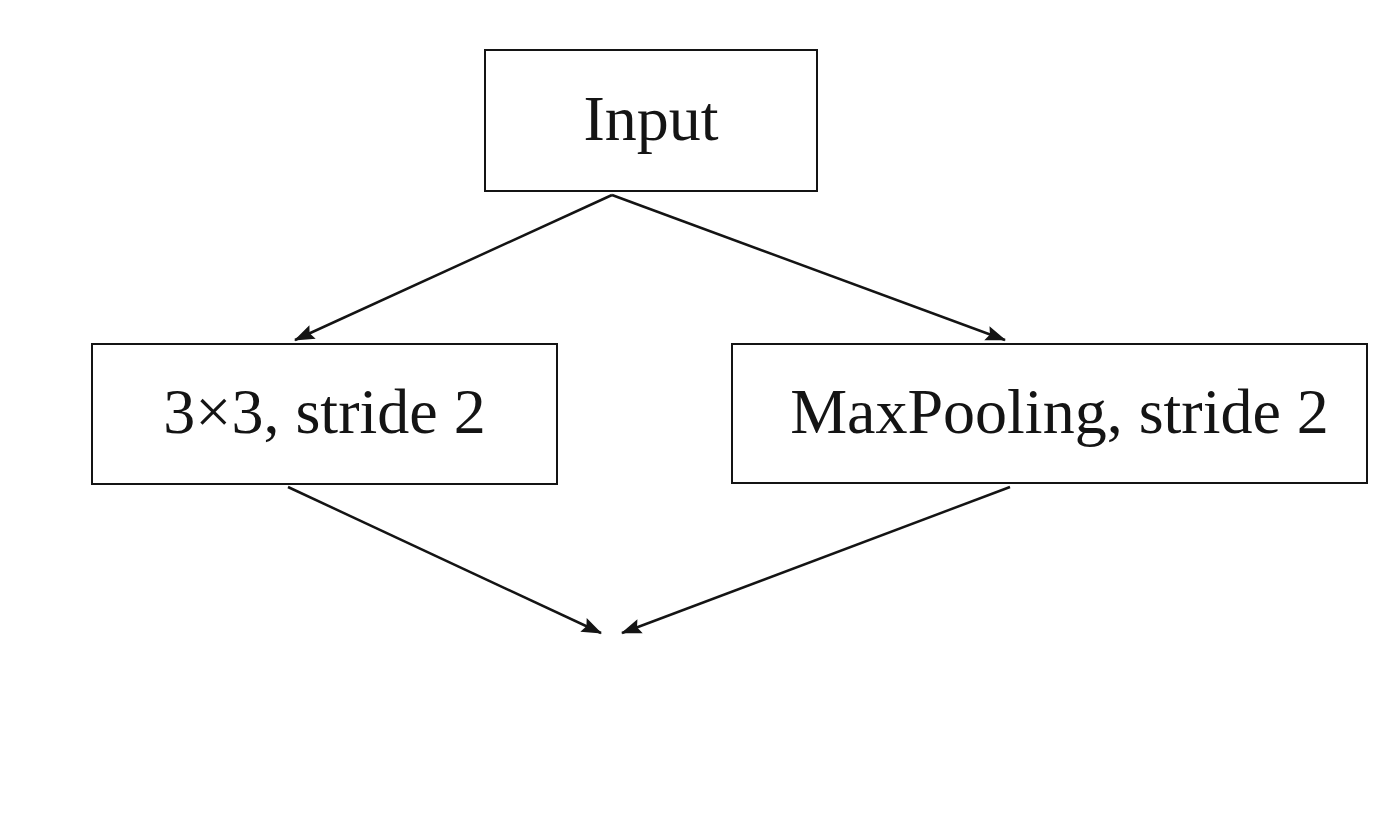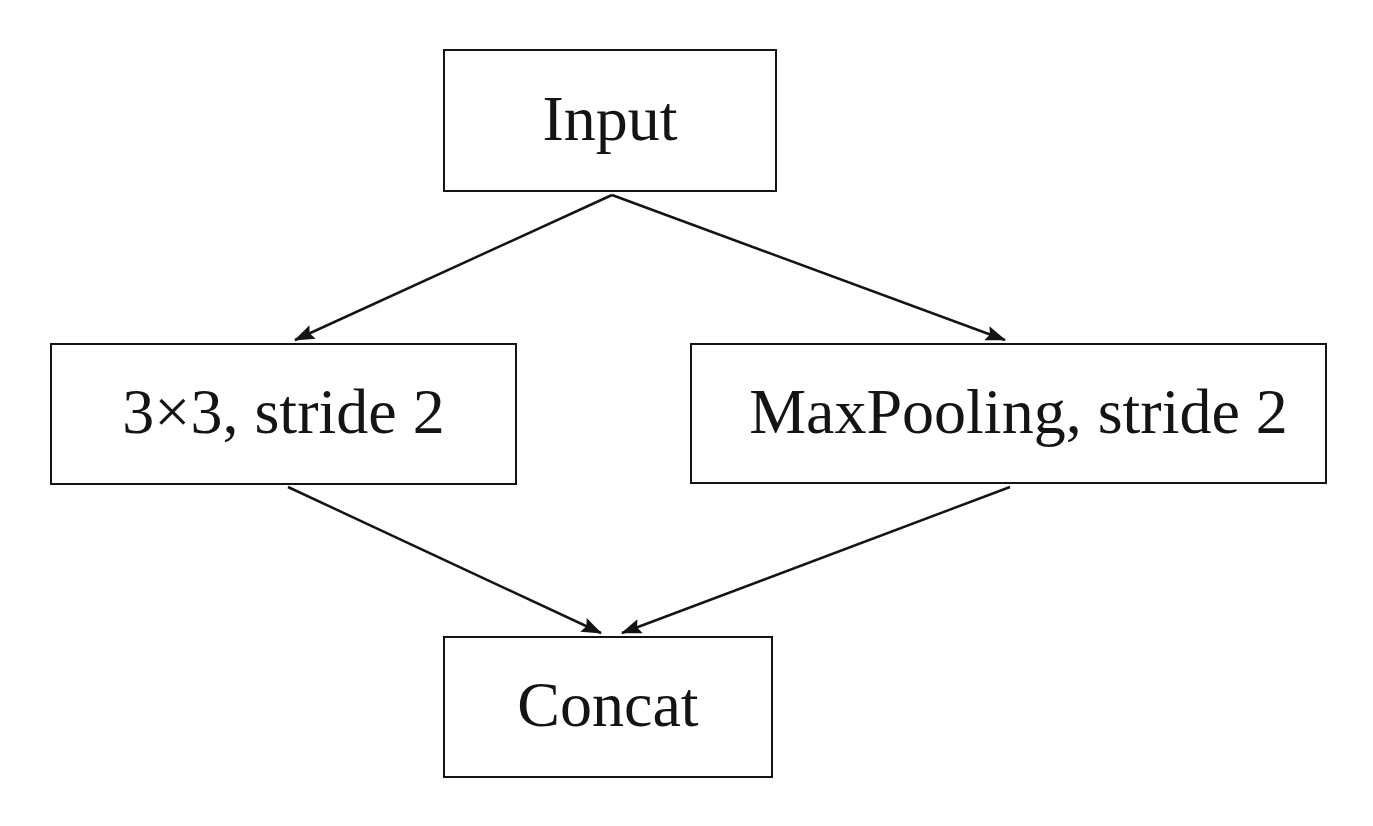--- a/index.html
+++ b/index.html
@@ -35,20 +35,21 @@
   }
   .node {
     position: absolute;
     box-sizing: border-box;
     border: 2.6px solid var(--line, #141414);
     background: var(--bg, #ffffff);
     display: flex;
     align-items: center;
     justify-content: center;
     z-index: 1;
+    margin-left: 41px;
   }
   .node .label {
     font-size: 64px;
     line-height: 1;
     color: var(--line, #141414);
     white-space: nowrap;
     transform: translateY(-2px);
   }
   .node-input   { left: 443px; top: 49px;  width: 334px; height: 143px; }
   .node-conv    { left: 50px;  top: 343px; width: 467px; height: 142px; justify-content: center; }
@@ -77,17 +78,14 @@
   </div>
 
   <div class="node node-conv">
     <span class="label">3×3, stride 2</span>
   </div>
 
   <div class="node node-maxpool">
     <span class="label">MaxPooling, stride 2</span>
   </div>
 
-  <div class="node node-concat">
-    <span class="label">Concat</span>
-  </div>
 
 </div>
 
 </body></html>

